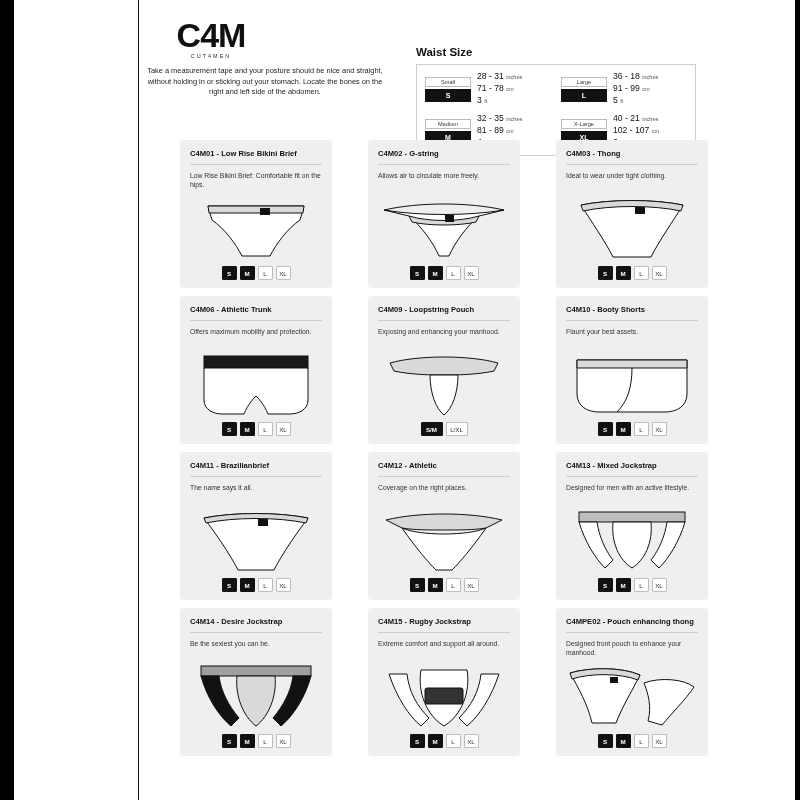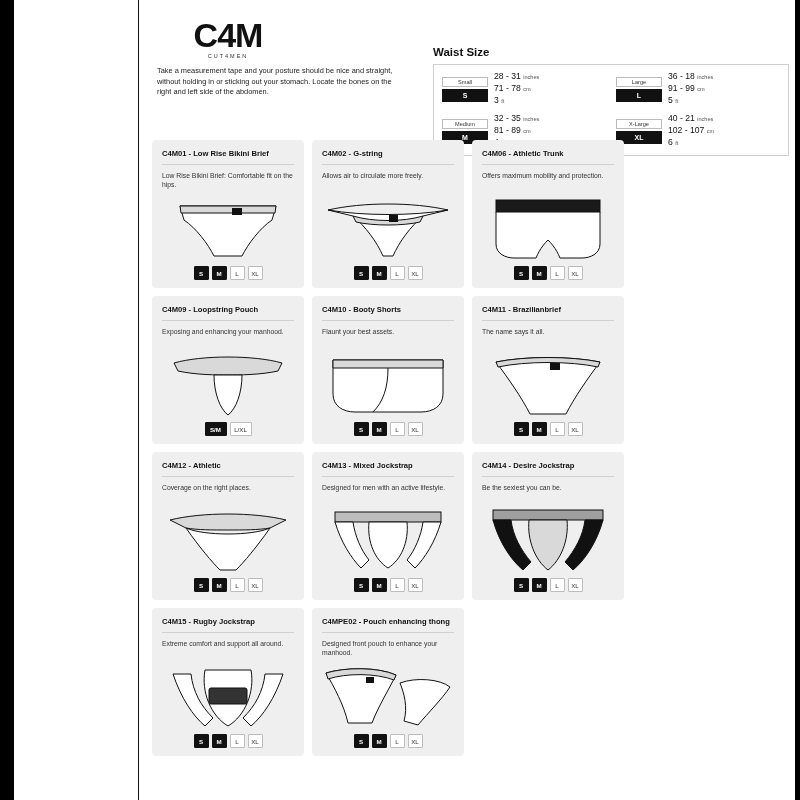--- a/index.html
+++ b/index.html
@@ -9,48 +9,48 @@
     font-family:"Liberation Sans", sans-serif;
     color:#222;
     overflow:hidden;
   }
   .page{position:relative;width:800px;height:800px;box-sizing:border-box;}
   .edge-left{position:absolute;left:0;top:0;width:14px;height:800px;background:#000;}
   .edge-line{position:absolute;left:138px;top:0;width:1px;height:800px;background:#111;}
   .edge-right{position:absolute;right:0;top:0;width:5px;height:800px;background:#000;}
 
   
-  .header{position:absolute;left:157px;top:14px;width:620px;height:118px;}
+  .header{position:absolute;left:140px;top:14px;width:620px;height:118px;}
   .logo{position:absolute;left:6px;top:4px;width:130px;text-align:center;}
   .logo .mark{
     font-family:"Liberation Sans", sans-serif;
     font-weight:bold;font-size:34px;letter-spacing:-1px;color:#111;line-height:34px;
   }
   .logo .sub{font-size:5.5px;letter-spacing:2px;color:#333;margin-top:1px;}
   .intro{position:absolute;left:0;top:52px;width:250px;font-size:7.4px;line-height:10.5px;color:#222;}
-  .intro p{margin:0 0 8px 0;}
-
-  .waist{position:absolute;left:276px;top:32px;width:356px;}
+  .intro p{margin:0 0 8px 0;text-align:center;}
+
+  .waist{position:absolute;left:276px;top:32px;width:280px;}
   .waist h2{margin:0 0 6px 0;font-size:11.5px;font-weight:bold;color:#111;}
   .waist-box{border:1px solid #cfcfcf;padding:6px 8px 6px 8px;}
   .waist-grid{display:flex;}
   .waist-col{width:50%;display:flex;flex-direction:column;gap:6px;}
   .waist-col.right{padding-left:10px;}
   .size-row{display:flex;align-items:center;gap:6px;}
   .size-tags{display:flex;flex-direction:column;gap:2px;width:46px;}
   .tag{font-size:5.6px;border:1px solid #bbb;color:#333;text-align:center;padding:1px 0;background:#fff;}
   .tag.solid{background:#111;color:#fff;border-color:#111;font-weight:bold;font-size:7px;padding:2px 0;}
   .size-vals{font-size:8.6px;line-height:11px;color:#111;}
   .size-vals .unit{font-size:5.6px;color:#555;}
 
   
   .grid{position:absolute;left:152px;top:140px;width:630px;display:flex;flex-wrap:wrap;gap:8px;}
   .card{
     width:152px;height:148px;background:#efefef;border-radius:4px;
-    position:relative;box-sizing:border-box;padding:9px 10px;
+    position:relative;box-sizing:border-box;padding:9px 10px;margin-left:28px;
   }
   .card .title{font-size:7.6px;font-weight:bold;color:#111;line-height:10px;}
   .card .rule{height:1px;background:#cfcfcf;margin:5px 0 6px 0;}
   .card .desc{font-size:6.8px;line-height:9.4px;color:#333;min-height:20px;}
   .art{position:absolute;left:0;right:0;top:56px;height:66px;display:flex;align-items:center;justify-content:center;}
   .art svg{display:block;}
   .sizes{position:absolute;left:0;right:0;bottom:8px;display:flex;justify-content:center;gap:3px;}
   .sz{
     width:13px;height:12px;border:1px solid #bdbdbd;background:#fff;color:#333;
     font-size:6.2px;display:flex;align-items:center;justify-content:center;border-radius:1px;
@@ -164,20 +164,38 @@
           </svg>
         </div>
         <div class="sizes">
           <div class="sz active">S</div>
           <div class="sz active">M</div>
           <div class="sz">L</div>
           <div class="sz">XL</div>
         </div>
       </div>
       <div class="card">
+        <div class="title">C4M03 - Thong</div>
+        <div class="rule"></div>
+        <div class="desc">Ideal to wear under tight clothing.</div>
+        <div class="art">
+          <svg width="118" height="64" viewBox="0 0 118 64">
+            <path d="M8 8 C38 2 80 2 110 8 C100 24 86 44 78 60 H40 C32 44 18 24 8 8 Z" style="fill:#ffffff;stroke:#111;stroke-width:1"></path>
+            <path d="M8 8 C38 2 80 2 110 8 L108 14 C80 8 38 8 10 14 Z" style="fill:#d9d9d9;stroke:#111;stroke-width:1"></path>
+            <rect x="62" y="10" width="10" height="7" fill="#111"></rect>
+          </svg>
+        </div>
+        <div class="sizes">
+          <div class="sz active">S</div>
+          <div class="sz active">M</div>
+          <div class="sz">L</div>
+          <div class="sz">XL</div>
+        </div>
+      </div>
+      <div class="card">
         <div class="title">C4M06 - Athletic Trunk</div>
         <div class="rule"></div>
         <div class="desc">Offers maximum mobility and protection.</div>
         <div class="art">
           <svg width="124" height="66" viewBox="0 0 124 66">
             <rect x="10" y="4" width="104" height="12" style="fill:#1a1a1a;stroke:#111;stroke-width:1"></rect>
             <path d="M10 16 H114 V48 C114 58 104 62 96 62 H74 C70 52 64 46 62 44 C60 46 54 52 50 62 H28 C20 62 10 58 10 48 Z" style="fill:#ffffff;stroke:#111;stroke-width:1"></path>
           </svg>
         </div>
         <div class="sizes">

